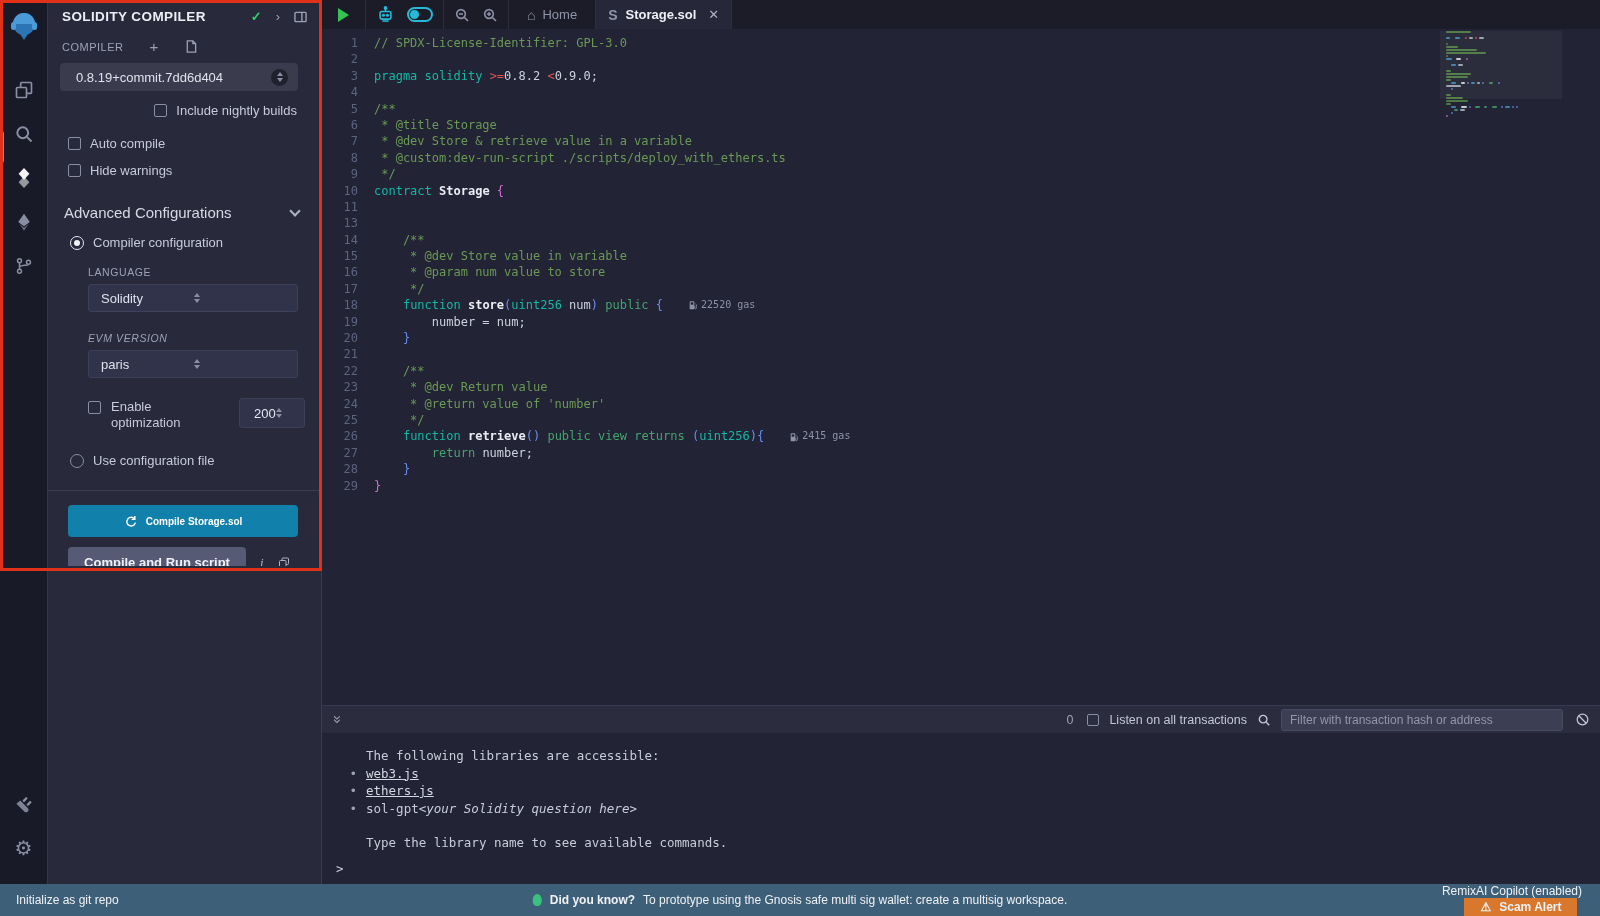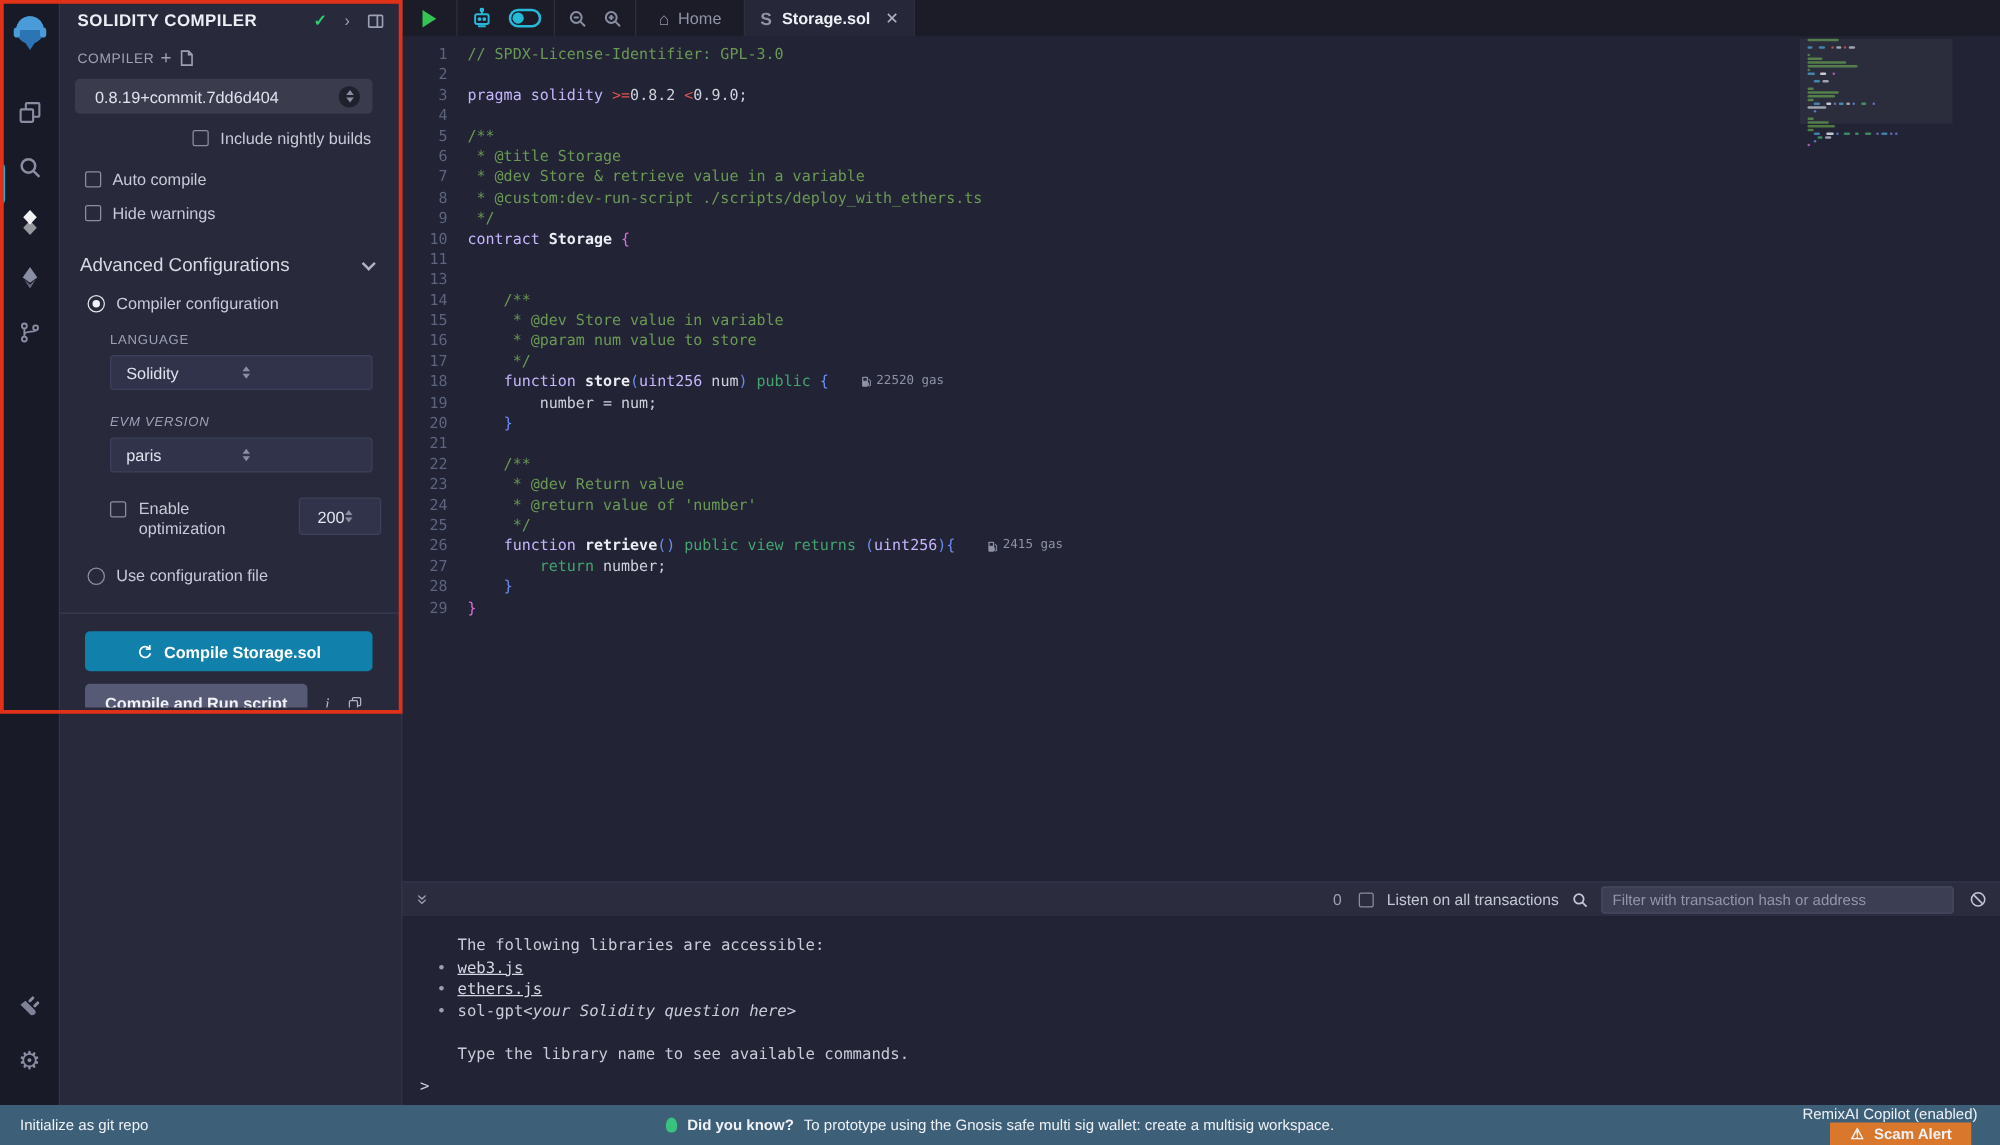--- a/index.html
+++ b/index.html
@@ -18,21 +18,21 @@
   .active-pip { position:absolute; left:0; top:130px; width:4px; height:34px;
     background:#27b3d3; border-radius:0 4px 4px 0; }
 
   
   .panel { width:274px; background:#28293a; border-right:1px solid #3a3d52;
     color:#c7cad8; font-size:13px; position:relative; }
   .p-head { display:flex; align-items:center; padding:9px 14px 6px; }
   .p-title { font-weight:bold; font-size:13.5px; color:#eceef5; letter-spacing:.4px; flex:1; }
   .p-head .hic { margin-left:14px; color:#9da1b5; cursor:pointer; font-size:13px; }
   .p-head .ok { color:#2ecc71; font-weight:bold; }
-  .sec-label { display:flex; align-items:center; gap:5px; padding:8px 14px 6px;
+  .sec-label { display:flex; align-items:center; gap:26px; padding:8px 14px 6px;
     font-size:11px; color:#9ea2b6; letter-spacing:.5px; }
   .sec-label .hic { color:#9da1b5; cursor:pointer; font-size:13px; }
   .ver-select { margin:2px 12px 0; width:238px; height:28px; background:#3a3c4e;
     border-radius:4px; display:flex; align-items:center; padding:0 10px 0 16px;
     color:#dfe2ec; font-size:13px; cursor:pointer; }
   .ver-select .vlabel { flex:1; }
   .circle-sort { width:17px; height:17px; border-radius:50%; background:#20212d;
     display:flex; flex-direction:column; align-items:center; justify-content:center; gap:2px; }
   .tri-up { width:0; height:0; border-left:3.5px solid transparent; border-right:3.5px solid transparent; border-bottom:4px solid #8a8ea3; }
   .tri-dn { width:0; height:0; border-left:3.5px solid transparent; border-right:3.5px solid transparent; border-top:4px solid #8a8ea3; }
@@ -61,21 +61,21 @@
   .numbox { margin-left:36px; width:66px; height:30px; background:#31334a; border:1px solid #3d405a;
     border-radius:3px; display:flex; align-items:center; padding:0 8px 0 14px; color:#e3e6ef; }
   .numbox span { flex:1; }
   .cfg-row { display:flex; align-items:center; padding:0 24px 0 40px; margin-top:18px; }
   .cfg-name { flex:1; color:#8d91a5; }
   .btn-change { background:#4a4e66; color:#e8eaf2; font-weight:bold; font-size:12px;
     border:none; border-radius:3px; padding:6px 12px; cursor:pointer; }
   .divider { border-top:1px solid #3a3d50; margin-top:22px; }
   .btn-compile { display:flex; align-items:center; justify-content:center; gap:9px;
     margin:14px 12px 0 20px; width:230px; height:32px; background:#1180ab; border:none;
-    border-radius:4px; color:#fff; font-size:13px; font-weight:bold; cursor:pointer;text-align:center; }
+    border-radius:4px; color:#fff; font-size:10px; font-weight:bold; cursor:pointer;text-align:center; }
   .run-row { display:flex; align-items:center; margin:10px 12px 0 20px; gap:14px; }
   .btn-run { width:178px; height:31px; background:#565a74; border:none; border-radius:4px;
     color:#f0f1f6; font-size:13px; font-weight:bold; cursor:pointer; }
   .mini-ic { color:#aeb2c4; font-size:13px; cursor:pointer; }
   .annotation { position:absolute; left:0; top:0; width:322px; height:571px;
     border:3px solid #e23119; pointer-events:none; z-index:60; }
 
   
   .main { flex:1; display:flex; flex-direction:column; min-width:0; }
   .tabbar { height:29px; background:#1b1c28; display:flex; align-items:stretch; flex:none; }
@@ -92,21 +92,21 @@
     color:#eef0f6; font-size:13px; font-weight:bold; border-right:1px solid #2c2e3e; cursor:pointer; }
   .filetab .sglyph, .hometab .hglyph { color:#9094a8; font-size:14px; }
   .filetab .x { color:#aeb2c4; font-weight:normal; margin-left:4px; cursor:pointer; }
 
   .editor { flex:1; background:#222334; position:relative; overflow:hidden;
     font-family:"DejaVu Sans Mono", monospace; font-size:12px; }
   .codewrap { position:absolute; left:0; top:6px; right:160px; }
   .cline { display:flex; height:16.4px; line-height:16.4px; white-space:pre; }
   .gut { width:52px; text-align:right; padding-right:16px; color:#5d647f; flex:none;
     -webkit-user-select:none; user-select:none; }
-  .cm{color:#6a9955;} .kw{color:#c4b5fd;} .k2{color:#45a36f;} .op{color:#e0534e;}
+  .cm{color:#6a9955;} .kw{color:#14b8a6;} .k2{color:#45a36f;} .op{color:#e0534e;}
   .pl{color:#ccd1dc;} .b1{color:#d670d6;} .b2{color:#6a8df0;}
   .fn{color:#eaedf4; font-weight:bold;}
   .gasbadge { display:inline-flex; align-items:center; gap:4px; margin-left:26px;
     color:#8d92a6; font-size:10px; cursor:pointer; }
   .minimap { position:absolute; top:2px; right:44px; width:110px; height:110px; cursor:pointer; }
   .mm-slider { position:absolute; inset:0 -6px auto -6px; height:68px; background:rgba(255,255,255,.045); }
   .mmline { height:2px; margin-bottom:1px; display:flex; gap:2px; }
   .mmseg { height:2px; border-radius:1px; }
 
   

